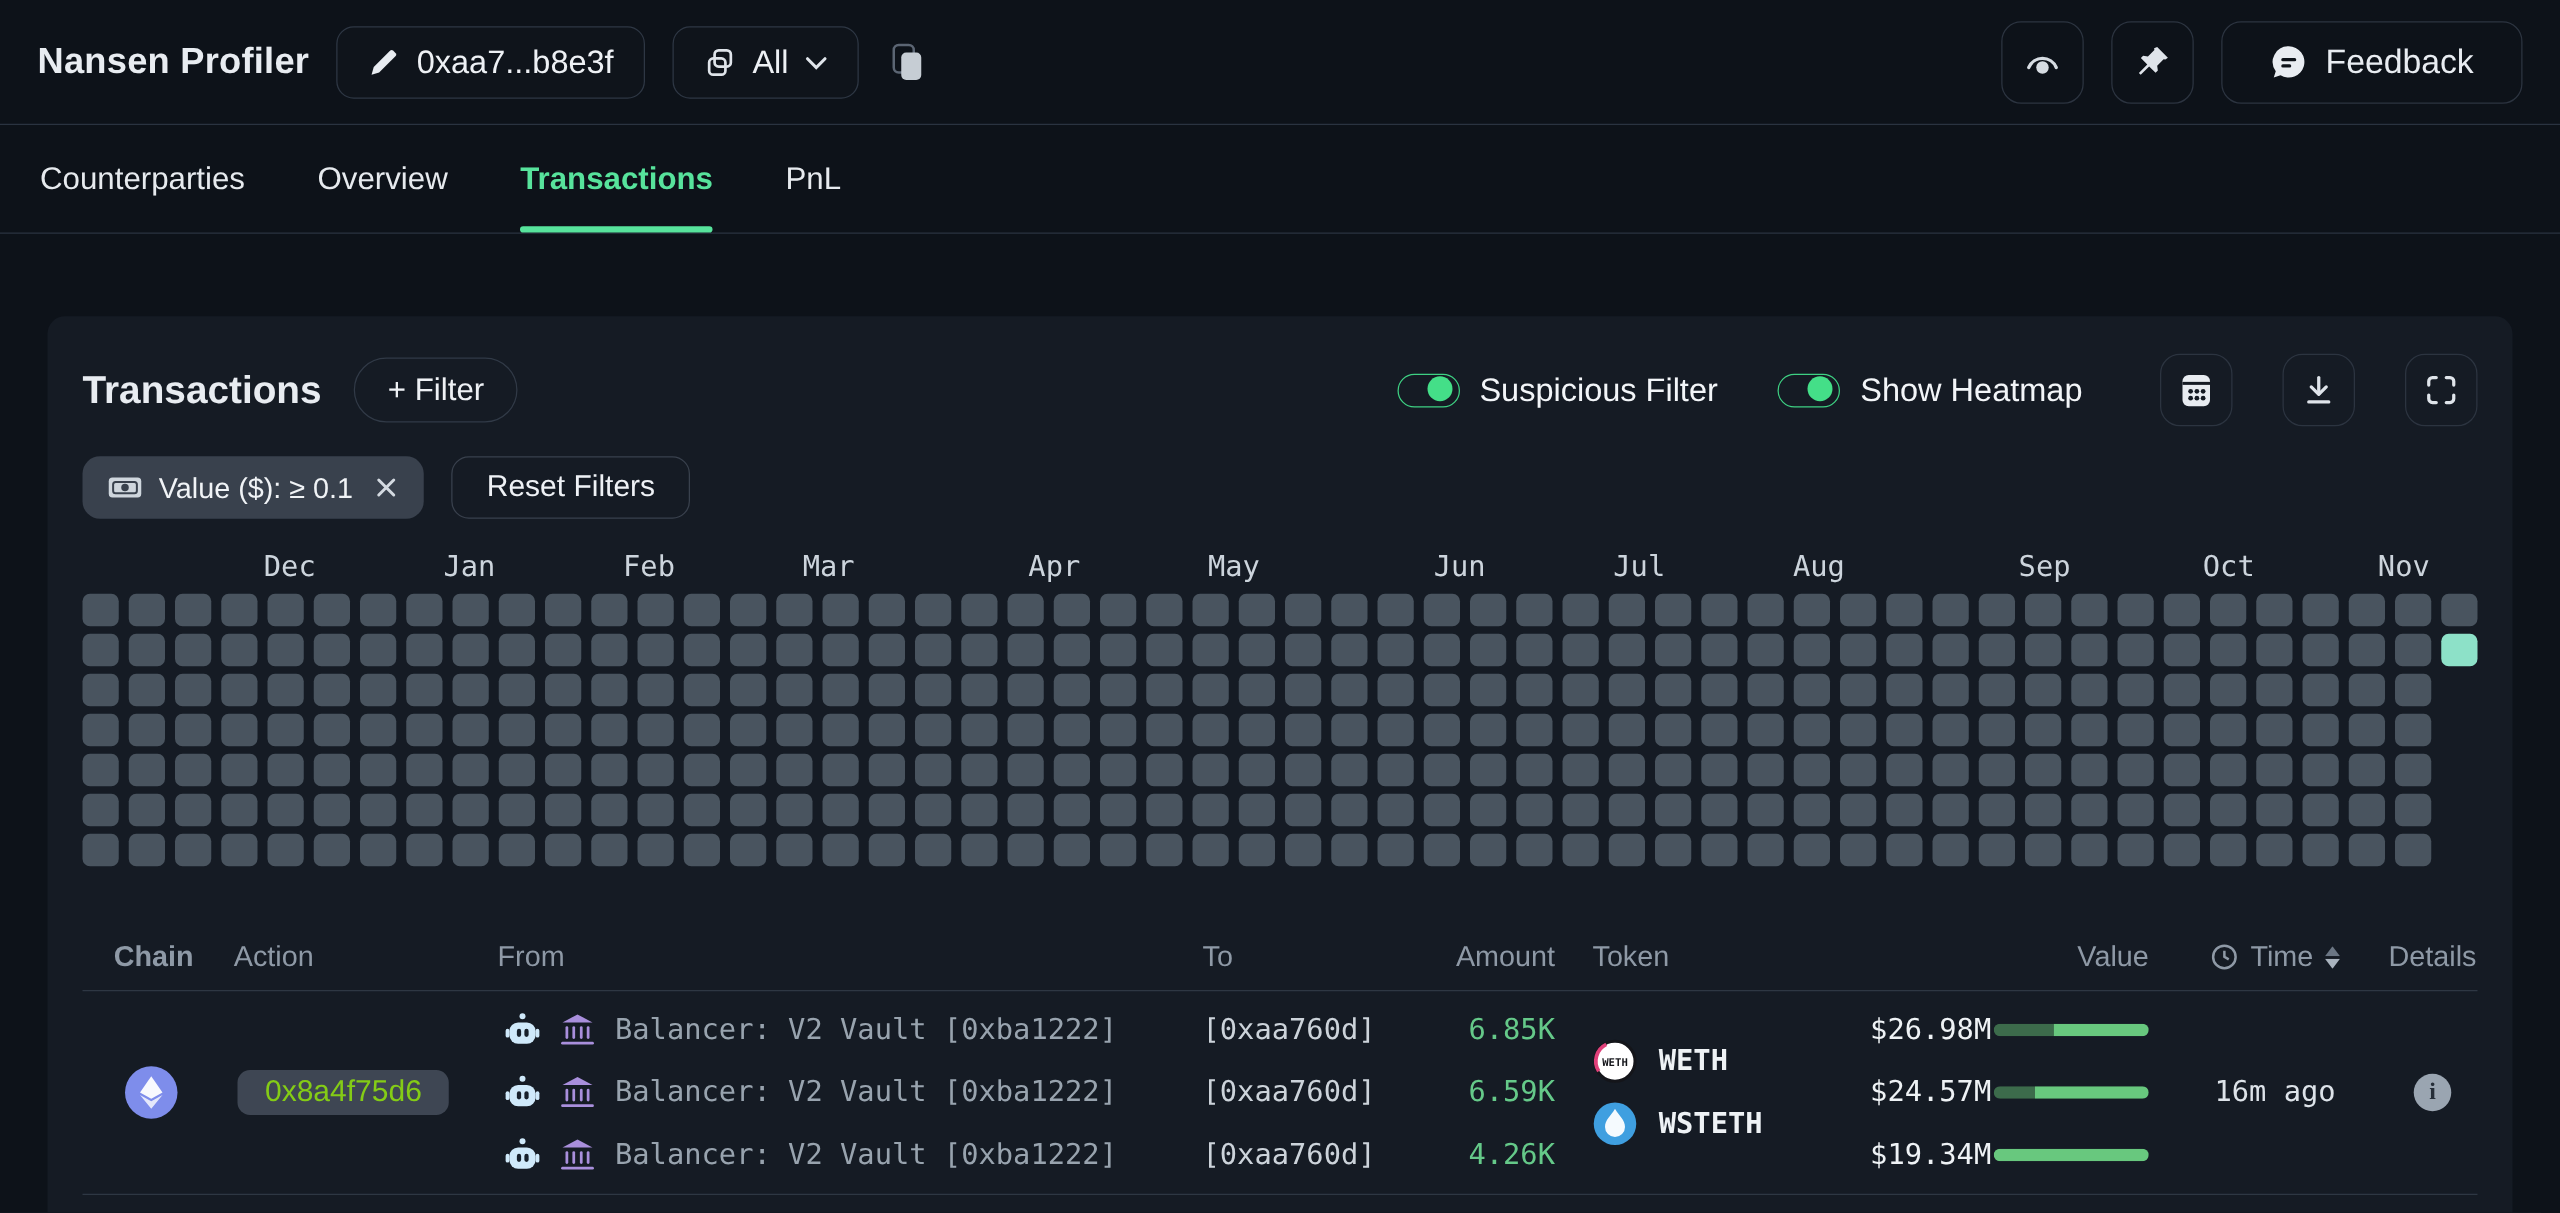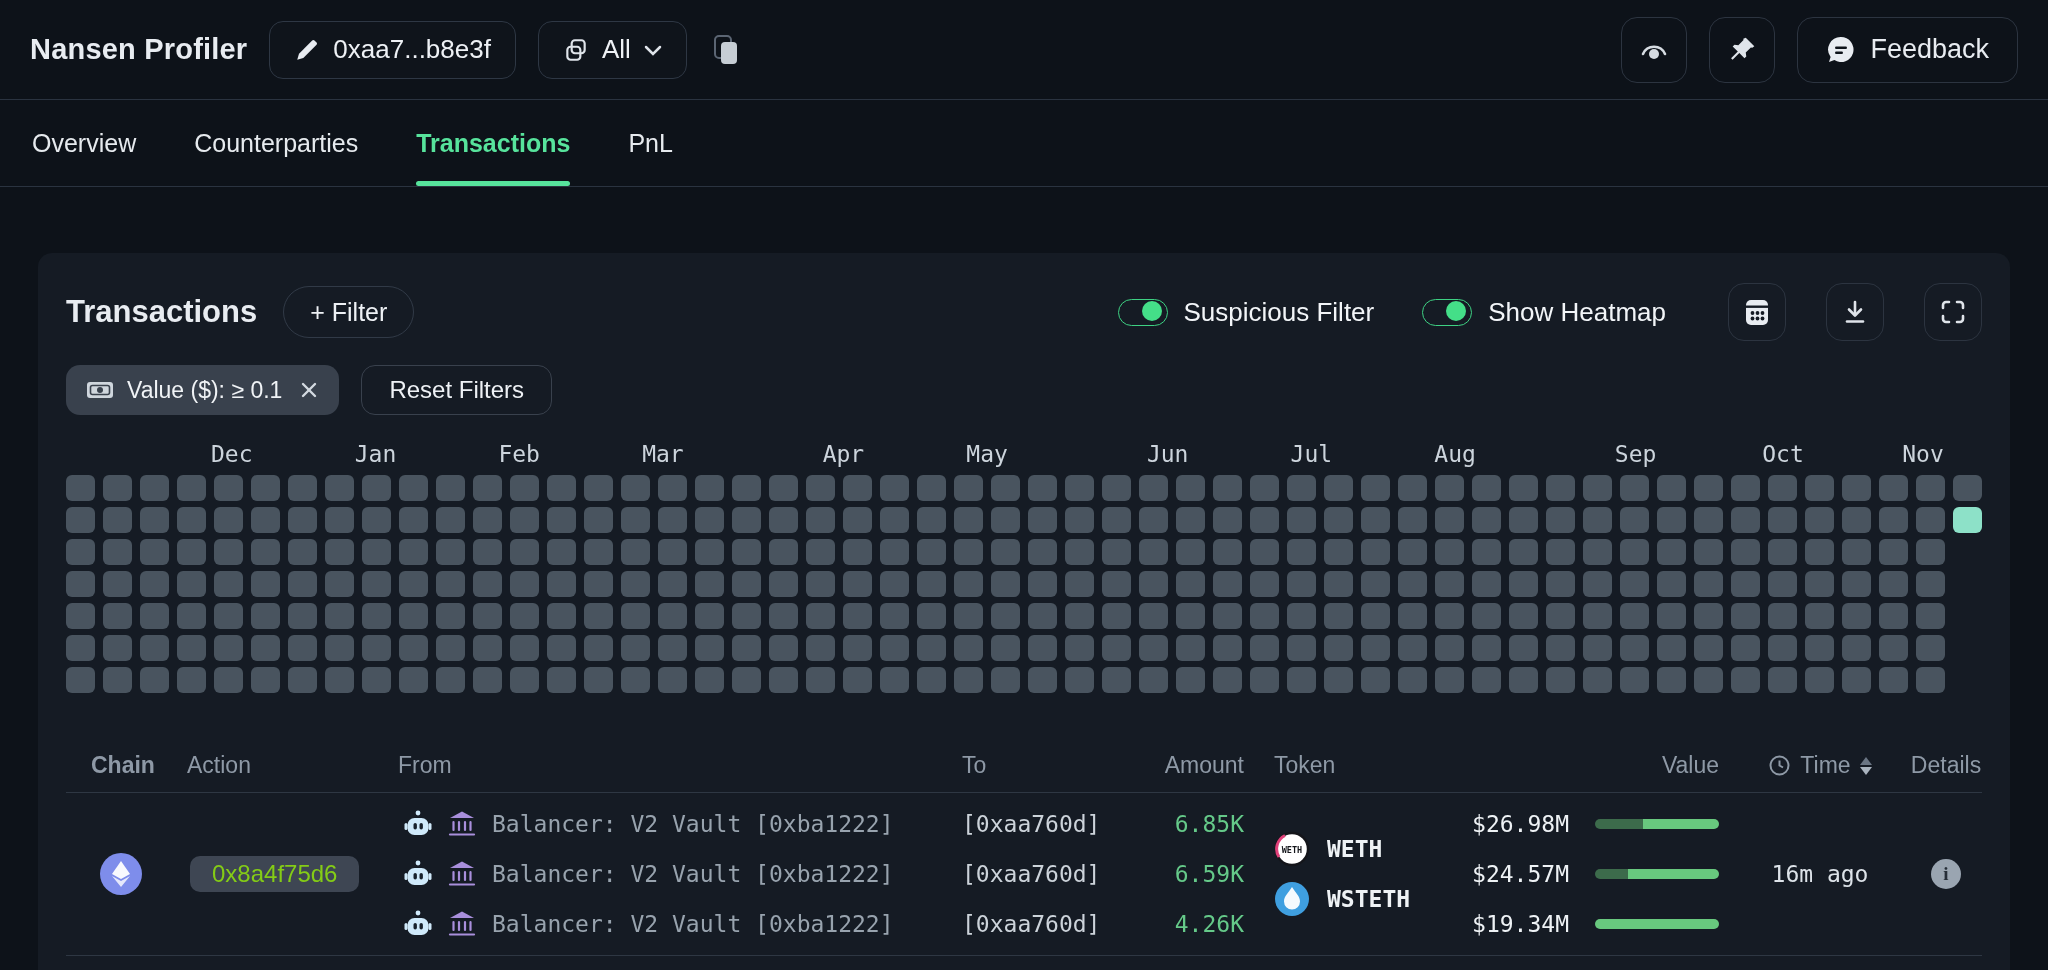--- a/index.html
+++ b/index.html
@@ -22,21 +22,21 @@
     padding:0 24px; border:1.5px solid #2e3744; border-radius:14px;
     background:rgba(255,255,255,0.01); font-size:26px; color:#eef1f5; cursor:pointer;
   }
   .copy-btn { display:flex; align-items:center; cursor:pointer; margin-left:2px; }
   .topbar-spacer { flex:1; }
   .sq-btn {
     width:66px; height:66px; border:1.5px solid #2c3440; border-radius:16px;
     display:flex; align-items:center; justify-content:center; cursor:pointer;
   }
   .feedback-btn {
-    height:66px; display:flex; align-items:center; gap:14px; padding:0 28px;
+    height:66px; display:flex; align-items:center; gap:14px; padding:0 38px;
     border:1.5px solid #2c3440; border-radius:16px; font-size:27px; cursor:pointer;
   }
 
   
   .tabbar {
     height:87px; display:flex; align-items:stretch; gap:58px;
     padding:0 32px; border-bottom:1px solid #2a3340;
   }
   .tab {
     position:relative; display:flex; align-items:center;
@@ -135,21 +135,21 @@
   .stack { display:flex; flex-direction:column; }
   .sub { height:50px; display:flex; align-items:center; }
   .from-sub { gap:15px; padding-left:30px; }
   .from-text { font-family:"DejaVu Sans Mono", monospace; font-size:23px; color:#98a3ae; white-space:nowrap; cursor:pointer; }
   .to-sub { padding-left:30px; }
   .to-text { font-family:"DejaVu Sans Mono", monospace; font-size:23px; color:#ccd3da; cursor:pointer; }
   .amt-sub { justify-content:flex-end; padding-right:4px; }
   .amt-text { font-family:"DejaVu Sans Mono", monospace; font-size:23px; color:var(--amount-green,#65c989); }
   .tok-sub { gap:17px; padding-left:26px; }
   .tok-name { font-family:"DejaVu Sans Mono", monospace; font-size:23px; font-weight:600; color:#eef2f5; }
-  .val-sub { justify-content:flex-end; gap:26px; padding-right:11px; }
+  .val-sub { justify-content:flex-end; gap:2px; padding-right:11px; }
   .val-text { font-family:"DejaVu Sans Mono", monospace; font-size:23px; color:#eef2f5; }
   .val-bar { width:124px; height:10px; border-radius:5px; overflow:hidden; display:flex; }
   .val-bar .seg-dark { background:var(--bar-dark,#3c6b4b); height:100%; }
   .val-bar .seg-light { background:var(--bar-light,#68c87e); height:100%; }
   .time-text { font-family:"DejaVu Sans Mono", monospace; font-size:23px; color:#dde3e9; }
   .eth-badge {
     width:42px; height:42px; border-radius:50%; background:#7e8deb;
     display:flex; align-items:center; justify-content:center; cursor:pointer;
   }
   .info-circle {
@@ -221,22 +221,22 @@
           <path fill="#e8ecf1" d="M15 2a12.5 12.5 0 1 1-6.6 23.1L3 27l1.6-5.1A12.5 12.5 0 0 1 15 2z"></path>
           <rect x="9" y="11.4" width="12" height="2.6" rx="1.3" fill="#0d1219"></rect>
           <rect x="9" y="16.4" width="8" height="2.6" rx="1.3" fill="#0d1219"></rect>
         </svg>
     </span>
     <span>Feedback</span>
   </div>
 </header>
 
 <nav class="tabbar">
+  <div class="tab">Counterparties</div>
   <div class="tab">Overview</div>
-  <div class="tab">Counterparties</div>
   <div class="tab active">Transactions</div>
   <div class="tab">PnL</div>
 </nav>
 
 <main class="card">
 
   <div class="card-header">
     <div class="panel-title">Transactions</div>
     <div class="filter-btn">+ Filter</div>
     <div class="spacer"></div>

